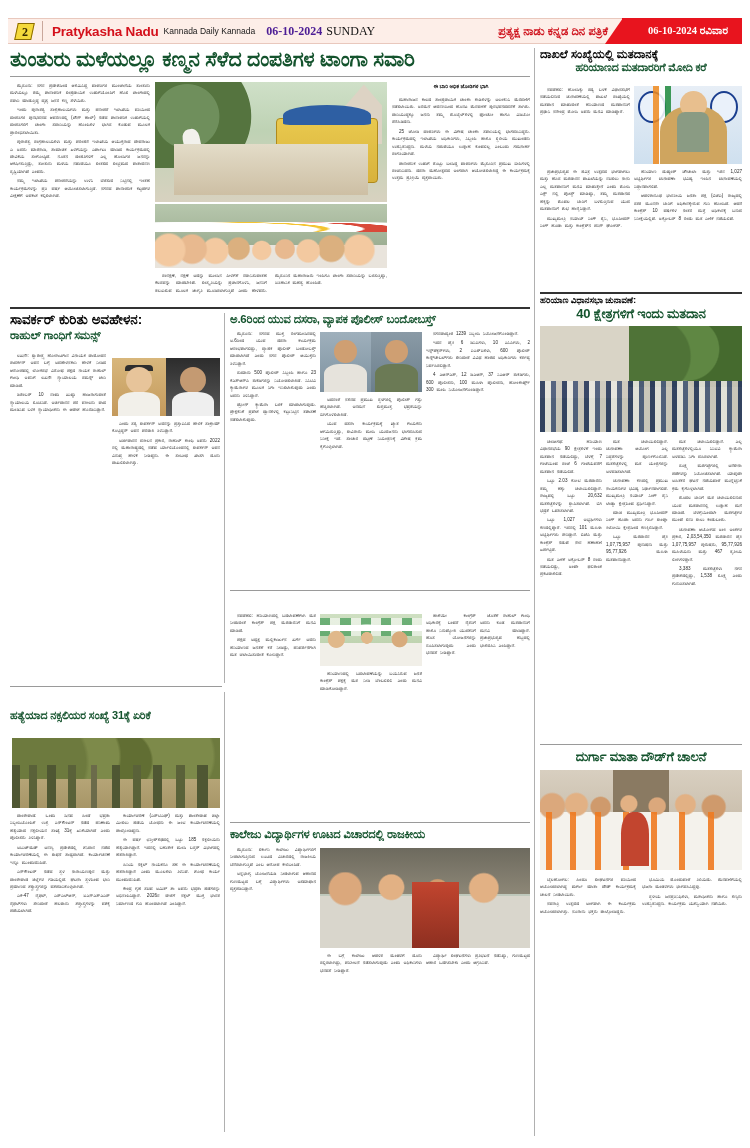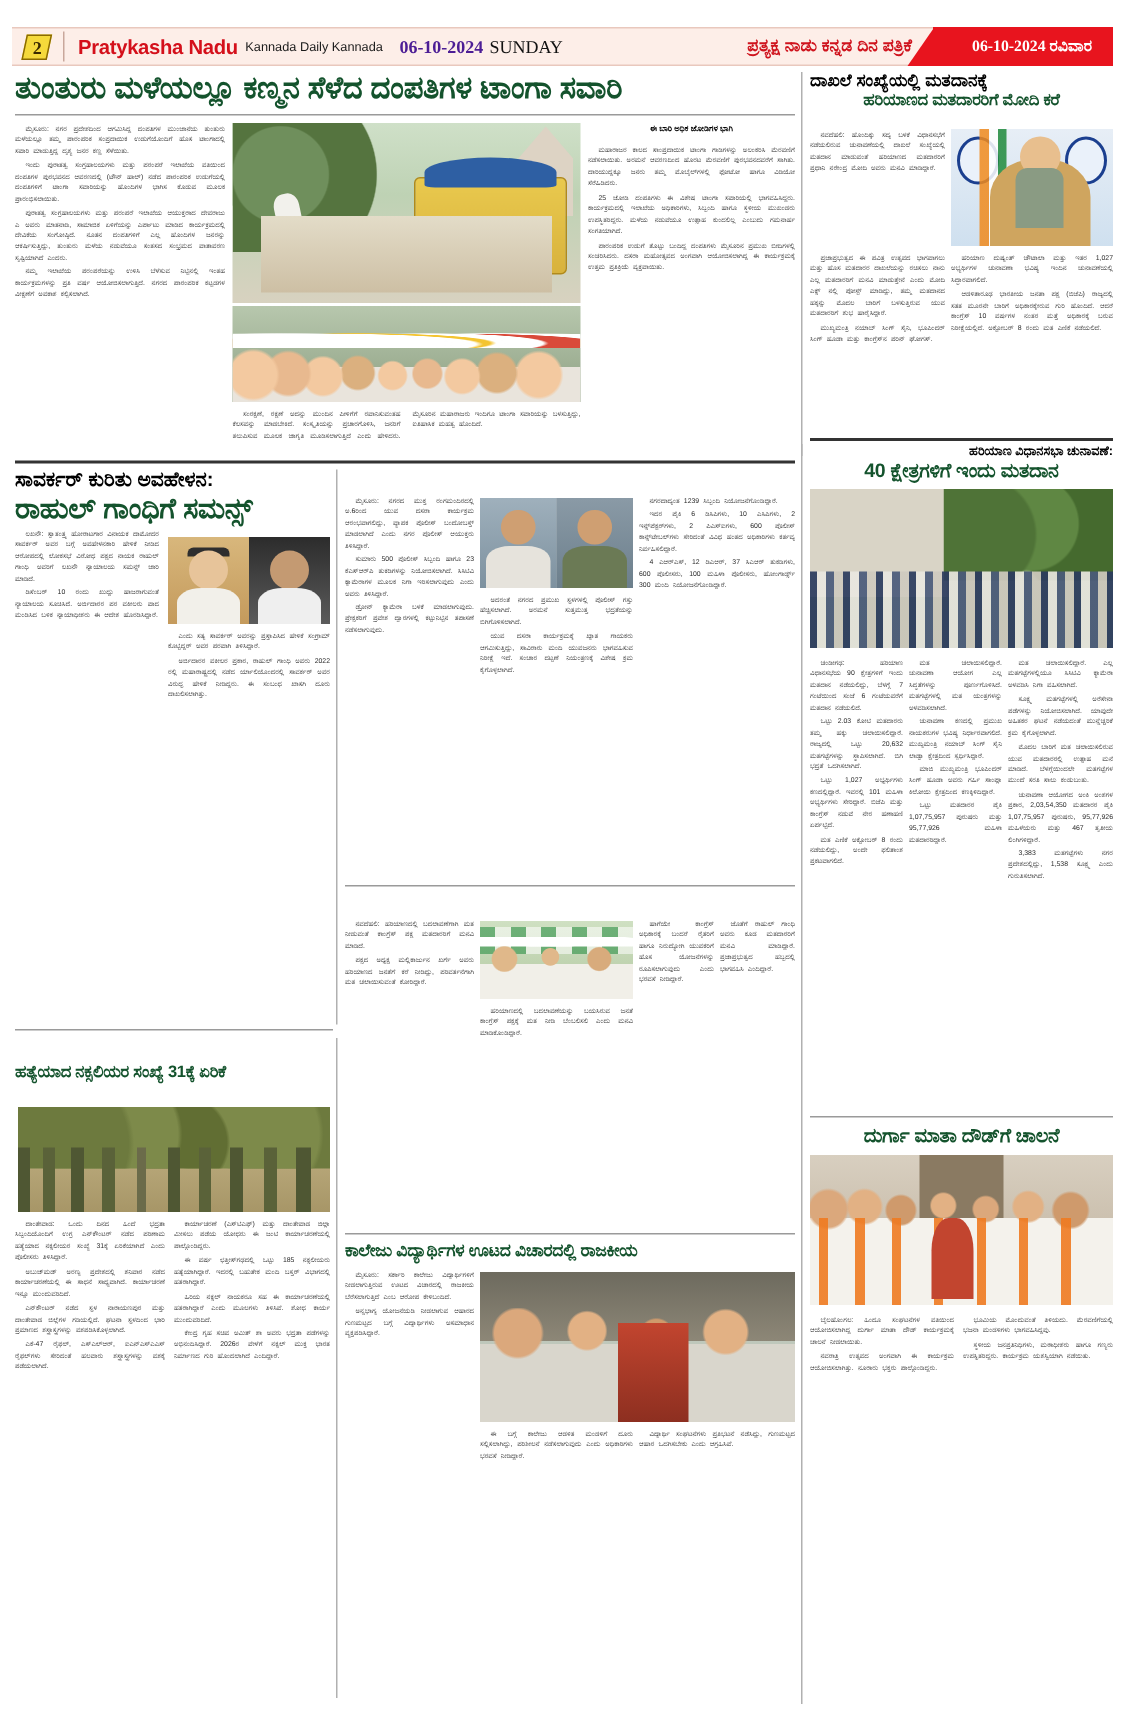--- a/index.html
+++ b/index.html
@@ -480,21 +480,21 @@
   </div>
   <div class="body-col" style="left:634px; top:168px; width:108px; height:122px;">
     <p>ಹರಿಯಾಣ ದುಷ್ಯಂತ್ ಚೌಟಾಲಾ ಮತ್ತು ಇತರ 1,027 ಅಭ್ಯರ್ಥಿಗಳ ಚುನಾವಣಾ ಭವಿಷ್ಯ ಇಂದಿನ ಚುನಾವಣೆಯಲ್ಲಿ ಸಿದ್ಧಾರವಾಗಲಿದೆ.</p>
     <p>ಆಡಳಿತಾರೂಢ ಭಾರತೀಯ ಜನತಾ ಪಕ್ಷ (ಬಿಜೆಪಿ) ರಾಜ್ಯದಲ್ಲಿ ಸತತ ಮೂರನೇ ಬಾರಿಗೆ ಅಧಿಕಾರಕ್ಕೇರುವ ಗುರಿ ಹೊಂದಿದೆ. ಆದರೆ ಕಾಂಗ್ರೆಸ್ 10 ವರ್ಷಗಳ ನಂತರ ಮತ್ತೆ ಅಧಿಕಾರಕ್ಕೆ ಬರುವ ನಿರೀಕ್ಷೆಯಲ್ಲಿದೆ. ಅಕ್ಟೋಬರ್ 8 ರಂದು ಮತ ಎಣಿಕೆ ನಡೆಯಲಿದೆ.</p>
   </div>
 
   <div class="rule-h thick" style="left:10px; top:307px; width:520px;"></div>
   <div class="rule-h thick" style="left:540px; top:292px; width:202px;"></div>
 
   <div class="kicker" style="position:absolute; left:10px; top:313px; width:210px; font-size:13.5px;">ಸಾವರ್ಕರ್ ಕುರಿತು ಅವಹೇಳನ:</div>
-  <div class="hl" style="position:absolute; left:10px; top:330px; width:210px; font-size:19px;">ರಾಹುಲ್ ಗಾಂಧಿಗೆ ಸಮನ್ಸ್</div>
+  <div class="hl" style="position:absolute; left:10px; top:330px; width:210px; font-size:11px;">ರಾಹುಲ್ ಗಾಂಧಿಗೆ ಸಮನ್ಸ್</div>
 
   <div class="photo ph-portraits" style="left:112px; top:358px; width:108px; height:58px;">
     <div class="half a">
       <div class="cap"></div>
       <div class="face"></div>
       <div class="torso"></div>
     </div>
     <div class="half b">
       <div class="face"></div>
       <div class="torso"></div>
@@ -505,20 +505,21 @@
     <p>ಲಖನೌ: ಸ್ವಾತಂತ್ರ್ಯ ಹೋರಾಟಗಾರ ವಿನಾಯಕ ದಾಮೋದರ ಸಾವರ್ಕರ್ ಅವರ ಬಗ್ಗೆ ಅವಹೇಳನಕಾರಿ ಹೇಳಿಕೆ ನೀಡಿದ ಆರೋಪದಲ್ಲಿ ಲೋಕಸಭೆ ವಿರೋಧ ಪಕ್ಷದ ನಾಯಕ ರಾಹುಲ್ ಗಾಂಧಿ ಅವರಿಗೆ ಲಖನೌ ನ್ಯಾಯಾಲಯ ಸಮನ್ಸ್ ಜಾರಿ ಮಾಡಿದೆ.</p>
     <p>ಡಿಸೆಂಬರ್ 10 ರಂದು ಖುದ್ದು ಹಾಜರಾಗುವಂತೆ ನ್ಯಾಯಾಲಯ ಸೂಚಿಸಿದೆ. ಅರ್ಜಿದಾರರ ಪರ ವಕೀಲರು ವಾದ ಮಂಡಿಸಿದ ಬಳಿಕ ನ್ಯಾಯಾಧೀಶರು ಈ ಆದೇಶ ಹೊರಡಿಸಿದ್ದಾರೆ.</p>
   </div>
   <div class="body-col" style="left:112px; top:420px; width:108px; height:262px;">
     <p>ಎಂದು ಸತ್ಯ ಸಾವರ್ಕರ್ ಅವರನ್ನು ಪ್ರಸ್ತಾಪಿಸಿದ ಹೇಳಿಕೆ ಸಂಗ್ರಾಮ್ ಕೊಟ್ಟಿದ್ದರ್ ಅವರ ಪರವಾಗಿ ತಿಳಿಸಿದ್ದಾರೆ.</p>
     <p>ಅರ್ಜಿದಾರರ ವಕೀಲರ ಪ್ರಕಾರ, ರಾಹುಲ್ ಗಾಂಧಿ ಅವರು 2022 ರಲ್ಲಿ ಮಹಾರಾಷ್ಟ್ರದಲ್ಲಿ ನಡೆದ ರ್ಯಾಲಿಯೊಂದರಲ್ಲಿ ಸಾವರ್ಕರ್ ಅವರ ವಿರುದ್ಧ ಹೇಳಿಕೆ ನೀಡಿದ್ದರು. ಈ ಸಂಬಂಧ ಖಾಸಗಿ ದೂರು ದಾಖಲಿಸಲಾಗಿತ್ತು.</p>
   </div>
 
   <div class="rule-v" style="left:224px; top:313px; height:370px;"></div>
 
+  <div class="hl" style="position:absolute; left:230px; top:313px; width:300px; font-size:11.5px;">ಅ.6ರಿಂದ ಯುವ ದಸರಾ, ವ್ಯಾಪಕ ಪೊಲೀಸ್ ಬಂದೋಬಸ್ತ್</div>
 
   <div class="photo ph-cops" style="left:320px; top:332px; width:102px; height:60px;">
     <div class="half a">
       <div class="face"></div>
       <div class="uni"></div>
     </div>
     <div class="half b">
       <div class="face"></div>
       <div class="uni"></div>
     </div>
@@ -532,21 +533,21 @@
   <div class="body-col" style="left:320px; top:396px; width:102px; height:190px;">
     <p>ಅದರಂತೆ ನಗರದ ಪ್ರಮುಖ ಸ್ಥಳಗಳಲ್ಲಿ ಪೊಲೀಸ್ ಗಸ್ತು ಹೆಚ್ಚಿಸಲಾಗಿದೆ. ಅರಮನೆ ಸುತ್ತಮುತ್ತ ಭದ್ರತೆಯನ್ನು ಬಿಗಿಗೊಳಿಸಲಾಗಿದೆ.</p>
     <p>ಯುವ ದಸರಾ ಕಾರ್ಯಕ್ರಮಕ್ಕೆ ಖ್ಯಾತ ಗಾಯಕರು ಆಗಮಿಸುತ್ತಿದ್ದು, ಸಾವಿರಾರು ಮಂದಿ ಯುವಜನರು ಭಾಗವಹಿಸುವ ನಿರೀಕ್ಷೆ ಇದೆ. ಸಂಚಾರ ದಟ್ಟಣೆ ನಿಯಂತ್ರಣಕ್ಕೆ ವಿಶೇಷ ಕ್ರಮ ಕೈಗೊಳ್ಳಲಾಗಿದೆ.</p>
   </div>
   <div class="body-col" style="left:426px; top:330px; width:104px; height:255px;">
     <p>ನಗರದಾದ್ಯಂತ 1239 ಸಿಬ್ಬಂದಿ ನಿಯೋಜನೆಗೊಂಡಿದ್ದಾರೆ.</p>
     <p>ಇದರ ಪೈಕಿ 6 ಡಿಸಿಪಿಗಳು, 10 ಎಸಿಪಿಗಳು, 2 ಇನ್ಸ್‌ಪೆಕ್ಟರ್‌ಗಳು, 2 ಪಿಎಸ್ಐಗಳು, 600 ಪೊಲೀಸ್ ಕಾನ್ಸ್‌ಟೇಬಲ್‌ಗಳು ಸೇರಿದಂತೆ ವಿವಿಧ ಹಂತದ ಅಧಿಕಾರಿಗಳು ಕರ್ತವ್ಯ ನಿರ್ವಹಿಸಲಿದ್ದಾರೆ.</p>
     <p>4 ಎಆರ್‌ಎಸ್, 12 ಡಿಎಆರ್, 37 ಸಿಎಆರ್ ತುಕಡಿಗಳು, 600 ಪೊಲೀಸರು, 100 ಮಹಿಳಾ ಪೊಲೀಸರು, ಹೋಂಗಾರ್ಡ್ಸ್ 300 ಮಂದಿ ನಿಯೋಜನೆಗೊಂಡಿದ್ದಾರೆ.</p>
   </div>
 
-  <div class="kicker" style="position:absolute; left:540px; top:296px; width:202px; font-size:8.5px; text-align:right;">ಹರಿಯಾಣ ವಿಧಾನಸಭಾ ಚುನಾವಣೆ:</div>
+  <div class="kicker" style="position:absolute; left:540px; top:296px; width:202px; font-size:8.5px; text-align:left;">ಹರಿಯಾಣ ವಿಧಾನಸಭಾ ಚುನಾವಣೆ:</div>
   <div class="hl" style="position:absolute; left:540px; top:307px; width:202px; font-size:13px; text-align:center;">40 ಕ್ಷೇತ್ರಗಳಿಗೆ ಇಂದು ಮತದಾನ</div>
 
   <div class="photo ph-poll" style="left:540px; top:326px; width:202px; height:106px;">
     <div class="bldg"></div>
     <div class="trees"></div>
     <div class="queue"></div>
   </div>
 
   <div class="body-col" style="left:540px; top:438px; width:62px; height:300px;">
     <p>ಚಂಡೀಗಢ: ಹರಿಯಾಣ ವಿಧಾನಸಭೆಯ 90 ಕ್ಷೇತ್ರಗಳಿಗೆ ಇಂದು ಮತದಾನ ನಡೆಯಲಿದ್ದು, ಬೆಳಗ್ಗೆ 7 ಗಂಟೆಯಿಂದ ಸಂಜೆ 6 ಗಂಟೆಯವರೆಗೆ ಮತದಾನ ನಡೆಯಲಿದೆ.</p>

